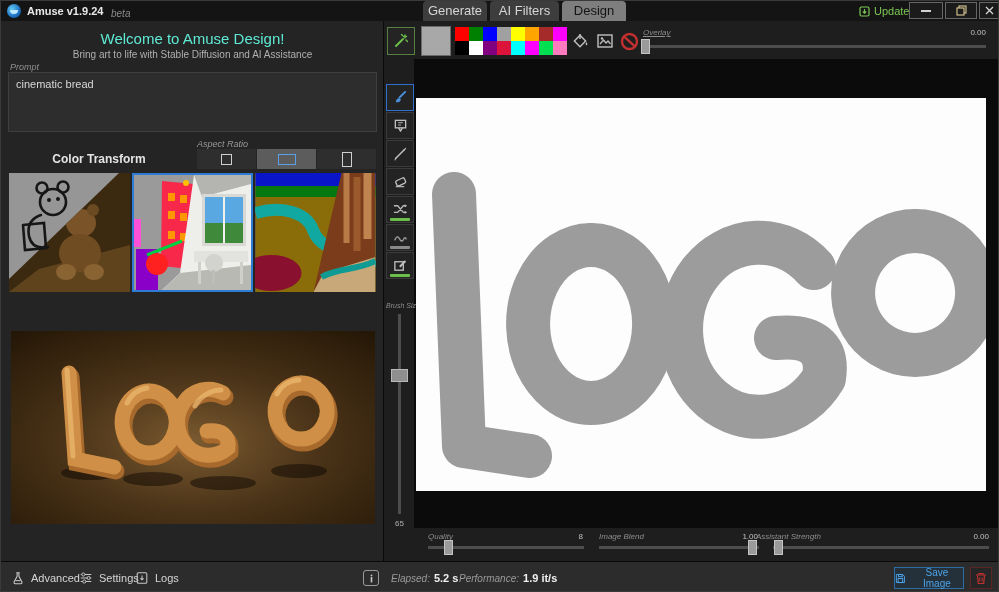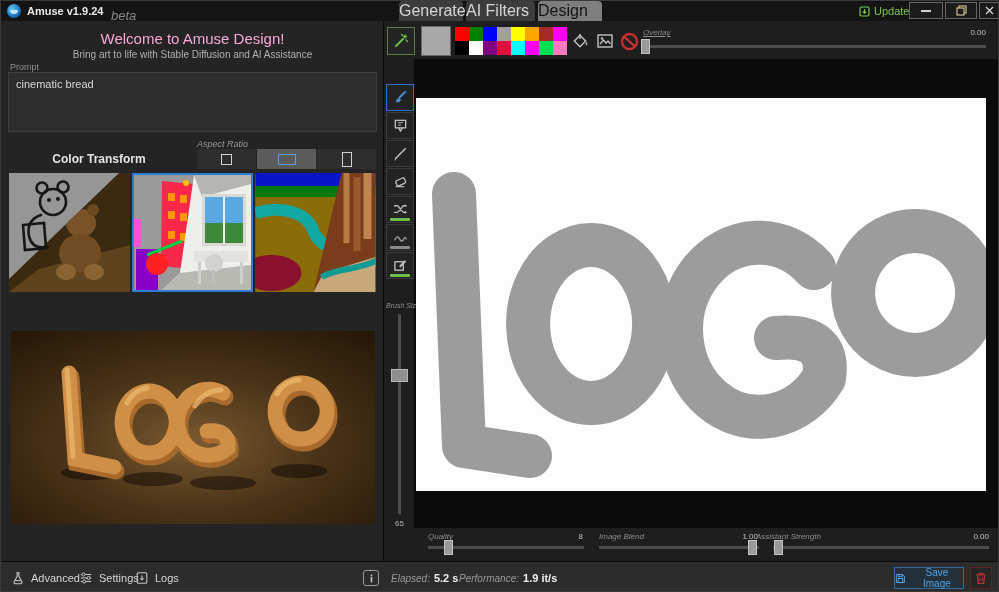--- a/index.html
+++ b/index.html
@@ -6,40 +6,40 @@
   html,body { background:#000; }
   body { font-family:"Liberation Sans", sans-serif; }
   #app { position:relative; width:999px; height:592px; background:#1e1e1e; overflow:hidden; border:1px solid #3a3a3a; }
 
   
   #titlebar { position:absolute; left:0; top:0; width:999px; height:20px; background:#141414; }
   #logo { position:absolute; left:6px; top:3px; width:14px; height:14px; border-radius:50%;
           background:radial-gradient(circle at 35% 35%, #5fc9f0, #1f6fc0 60%, #0d3f78); }
   #logo::after { content:""; position:absolute; left:3px; top:6px; width:8px; height:4px; border-radius:0 0 6px 6px; background:#bfe9ff; }
   #appTitle { position:absolute; left:26px; top:4px; font-size:11px; font-weight:bold; color:#e8e8e8; }
-  #betaTag { position:absolute; left:110px; top:7px; font-size:13px; font-style:italic; color:#8a8a8a; }
-  .tab { position:absolute; top:0; height:20px; line-height:20px; 
-         font-size:16px; color:#d6d6d6; background:#3d3d3d; border-radius:4px 4px 0 0; cursor:default; }
+  #betaTag { position:absolute; left:110px; top:7px; font-size:10px; font-style:italic; color:#8a8a8a; }
+  .tab { position:absolute; top:0; height:20px; line-height:20px; text-align:center;
+         font-size:13px; color:#d6d6d6; background:#3d3d3d; border-radius:4px 4px 0 0; cursor:default;margin-left:24px; }
   #tabGenerate { left:398px; width:64px; }
   #tabFilters  { left:465px; width:69px; }
   #tabDesign   { left:537px; width:64px; background:#7e7e7e; color:#141414; }
   #updateBtn { position:absolute; left:858px; top:2px; height:16px; display:flex; align-items:center; gap:4px;
                color:#7dc855; font-size:11px; }
   .winbtn { position:absolute; top:1px; height:17px; border:1px solid #666; background:#1b1b1b;
             display:flex; align-items:center; justify-content:center; }
   #btnMin { left:908px; width:34px; }
   #btnRestore { left:944px; width:32px; }
   #btnClose { left:978px; width:20px; border-right:none; }
   #btnMin i { display:block; width:10px; height:2px; background:#d0d0d0; }
 
   
   #leftPanel { position:absolute; left:0; top:20px; width:383px; height:540px; background:#242424; border-right:1px solid #0a0a0a; }
-  #welcomeTitle { position:absolute; left:0; top:9px; width:383px; text-align:center; font-size:15px; color:#f9a8d4; }
+  #welcomeTitle { position:absolute; left:0; top:9px; width:383px; text-align:center; font-size:15px; color:#5eead4; }
   #welcomeSub { position:absolute; left:0; top:28px; width:383px; text-align:center; font-size:10px; color:#b0b0b0; }
-  #promptLabel { position:absolute; left:9px; top:41px; font-size:9px; color:#8f8f8f; }
+  #promptLabel { position:absolute; left:9px; top:41px; font-size:9px; font-style:italic; color:#8f8f8f; }
   #promptBox { position:absolute; left:7px; top:51px; width:369px; height:60px; background:#2d2d2d;
                border:1px solid #3f3f3f; color:#d8d8d8; font-size:11px; font-family:"Liberation Sans",sans-serif;
                padding:5px 7px; resize:none; outline:none; }
   #colorTransformLabel { position:absolute; left:0px; top:131px; width:196px; text-align:center; font-size:12px; font-weight:bold; color:#e4e4e4; }
   #aspectLabel { position:absolute; left:196px; top:118px; width:180px; font-size:9px; font-style:italic; color:#9a9a9a; }
   .aspectBtn { position:absolute; top:128px; width:59px; height:20px; background:#2e2e2e;
                display:flex; align-items:center; justify-content:center; }
   #aspSquare { left:196px; } #aspLandscape { left:256px; background:#5c5c5c; } #aspPortrait { left:316px; }
   #aspSquare i { width:11px; height:11px; border:1px solid #d0d0d0; display:block; }
   #aspLandscape i { width:18px; height:11px; border:1px solid #5aa0e8; display:block; }

